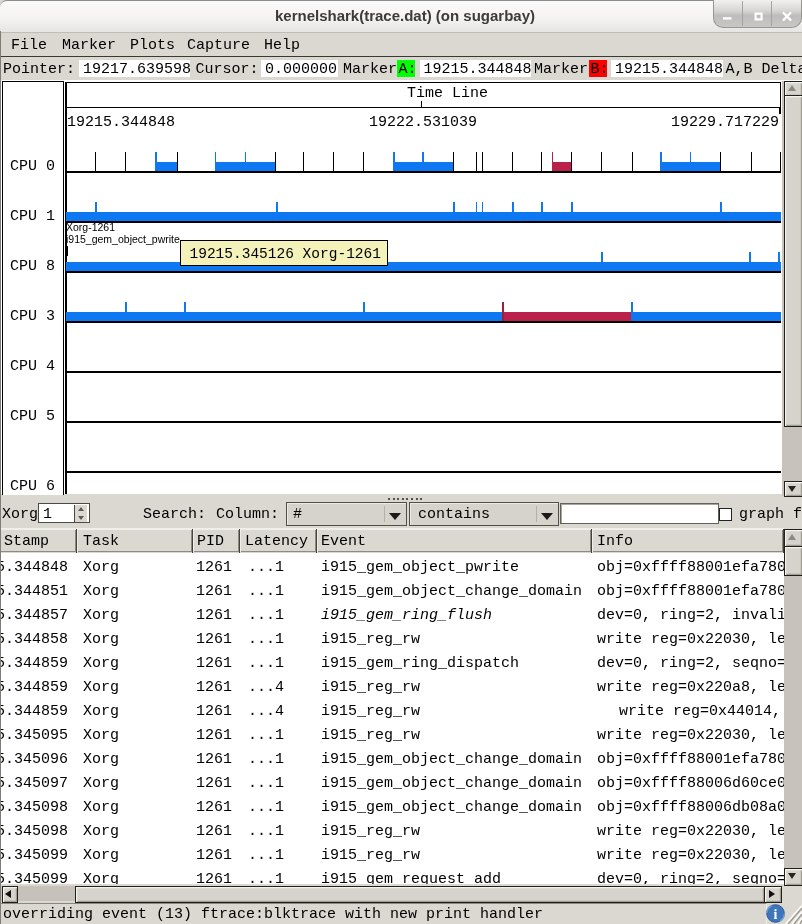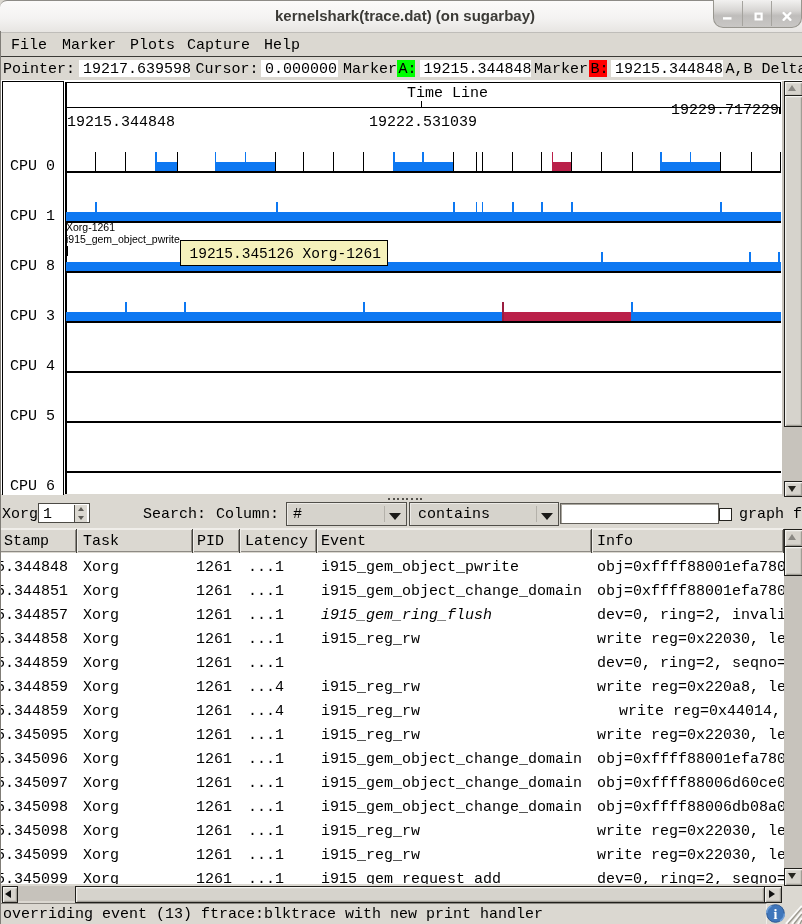--- a/index.html
+++ b/index.html
@@ -66,21 +66,21 @@
     <div class="abs mono" style="left:10px;top:399px;">CPU 6</div>
     <div class="abs" style="left:65.2px;top:1.6px;width:1.6px;height:412px;background:#000;"></div>
     <div class="abs" style="left:65.2px;top:1.6px;width:716px;height:1.6px;background:#000;"></div>
     <div class="abs" style="left:66px;top:26.8px;width:715px;height:1.2px;background:#000;"></div>
     <div class="abs" style="left:780px;top:3.2px;width:1.2px;height:24px;background:#000;"></div>
     <div class="abs tick" style="left:421px;top:20.5px;height:6.5px;"></div>
     <div class="abs tick" style="left:779.3px;top:28px;height:6px;"></div>
     <div class="abs mono" style="left:66px;top:5.5px;width:715px;text-align:center;padding-left:24px;">Time Line</div>
     <div class="abs mono" style="left:67px;top:35px;">19215.344848</div>
     <div class="abs mono" style="left:66px;top:35px;width:714px;text-align:center;">19222.531039</div>
-    <div class="abs mono" style="left:671px;top:23px;">19229.717229</div>
+    <div class="abs mono" style="left:671px;top:35px;">19229.717229</div>
     <div class="bar" style="left:155px;top:82px;width:21.5px;background:#0d78f2;"></div>
     <div class="bar" style="left:214.5px;top:82px;width:60.0px;background:#0d78f2;"></div>
     <div class="bar" style="left:393px;top:82px;width:59.5px;background:#0d78f2;"></div>
     <div class="bar" style="left:660px;top:82px;width:60px;background:#0d78f2;"></div>
     <div class="bar" style="left:551.5px;top:82px;width:19.5px;background:#ba2049;"></div>
     <div class="tick" style="left:95px;top:71.5px;height:20.5px;"></div>
     <div class="tick" style="left:125px;top:71.5px;height:20.5px;"></div>
     <div class="tick" style="left:176.5px;top:71.5px;height:20.5px;"></div>
     <div class="tick" style="left:274.5px;top:71.5px;height:20.5px;"></div>
     <div class="tick" style="left:303px;top:71.5px;height:20.5px;"></div>
@@ -219,20 +219,21 @@
     <div class="abs mono" style="left:-4px;top:78.5px;">5.344858</div>
     <div class="abs mono" style="left:83px;top:78.5px;">Xorg</div>
     <div class="abs mono" style="left:196px;top:78.5px;">1261</div>
     <div class="abs mono" style="left:248px;top:78.5px;">...1</div>
     <div class="abs mono" style="left:321px;top:78.5px;">i915_reg_rw</div>
     <div class="abs mono" style="left:597px;top:78.5px;">write reg=0x22030, le</div>
     <div class="abs mono" style="left:-4px;top:102.5px;">5.344859</div>
     <div class="abs mono" style="left:83px;top:102.5px;">Xorg</div>
     <div class="abs mono" style="left:196px;top:102.5px;">1261</div>
     <div class="abs mono" style="left:248px;top:102.5px;">...1</div>
+    <div class="abs mono" style="left:321px;top:102.5px;">i915_gem_ring_dispatch</div>
     <div class="abs mono" style="left:597px;top:102.5px;">dev=0, ring=2, seqno=</div>
     <div class="abs mono" style="left:-4px;top:126.5px;">5.344859</div>
     <div class="abs mono" style="left:83px;top:126.5px;">Xorg</div>
     <div class="abs mono" style="left:196px;top:126.5px;">1261</div>
     <div class="abs mono" style="left:248px;top:126.5px;">...4</div>
     <div class="abs mono" style="left:321px;top:126.5px;">i915_reg_rw</div>
     <div class="abs mono" style="left:597px;top:126.5px;">write reg=0x220a8, le</div>
     <div class="abs mono" style="left:-4px;top:150.5px;">5.344859</div>
     <div class="abs mono" style="left:83px;top:150.5px;">Xorg</div>
     <div class="abs mono" style="left:196px;top:150.5px;">1261</div>

